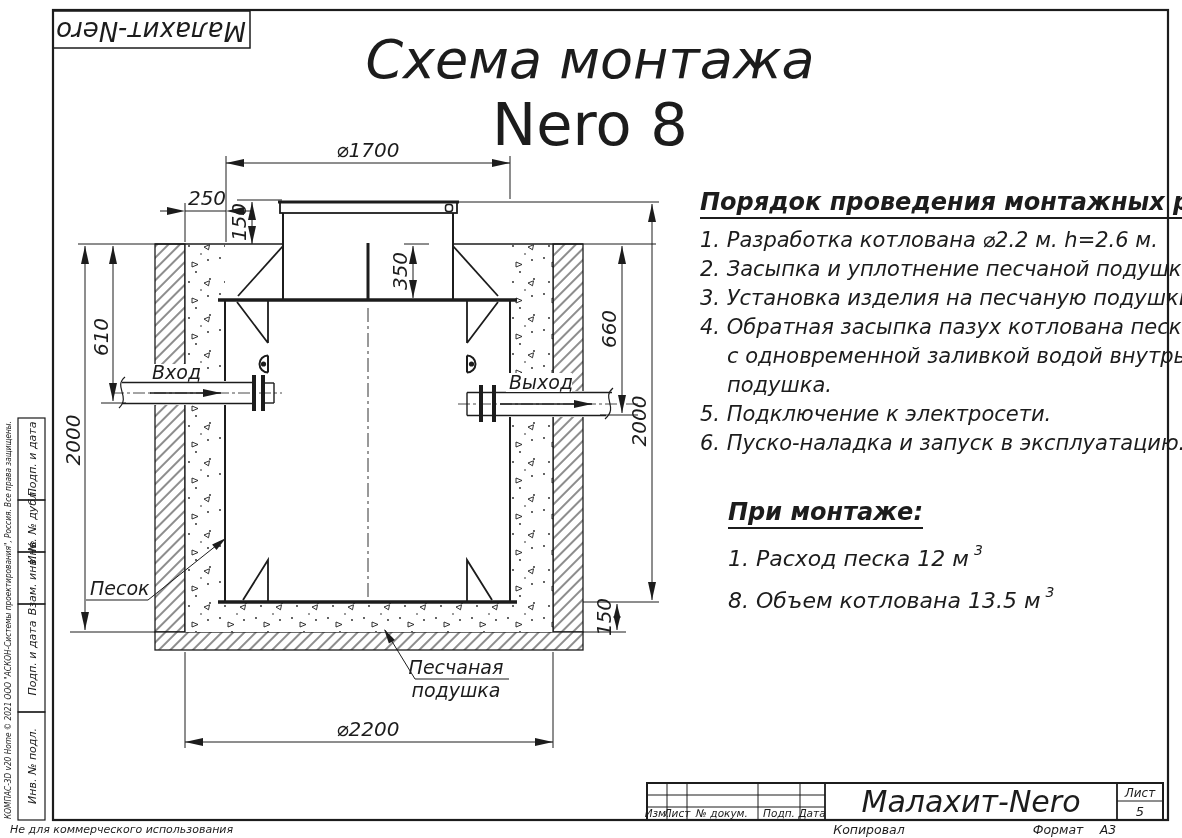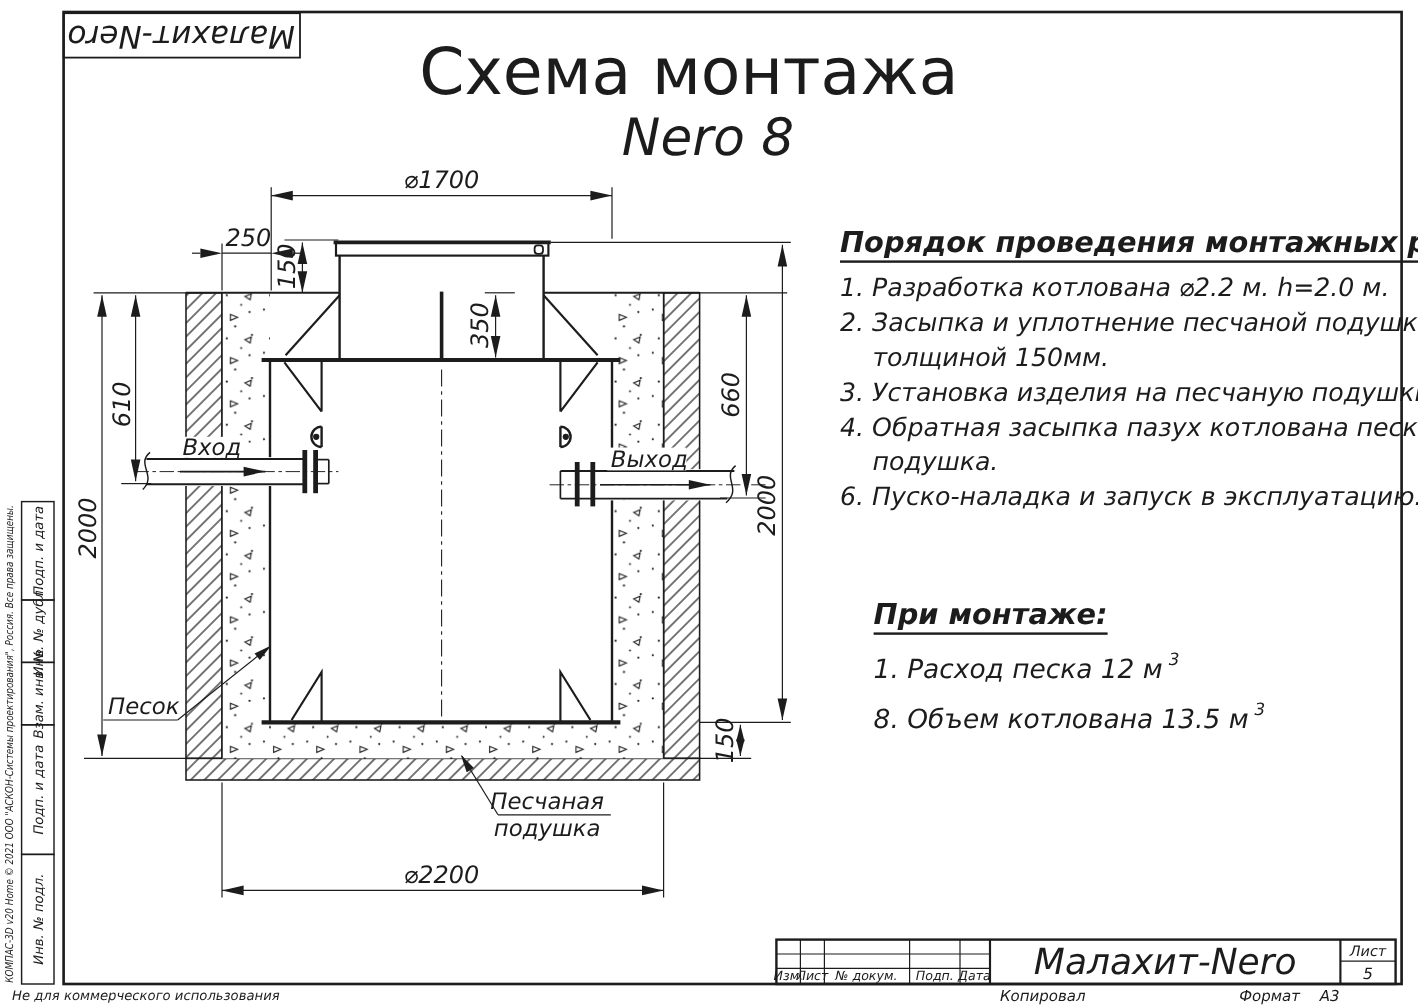--- a/index.html
+++ b/index.html
@@ -1,22 +1,22 @@
 <!DOCTYPE html>
 <html><head>
 <meta charset="utf-8">
 <style>
   html,body{margin:0;padding:0;background:#ffffff;}
   #stage{position:relative;width:1182px;height:838px;background:#fff;overflow:hidden;
          color:#1c1c1c;font-family:"DejaVu Sans",sans-serif;}
   #stage svg{position:absolute;left:0;top:0;}
   svg text{font-family:"DejaVu Sans",sans-serif;font-style:italic;fill:#1c1c1c;}
   .abs{position:absolute;}
-  .title-main{left:324px;top:28px;width:500px;text-align:center;font-size:54px;white-space:nowrap;}
-  .title-sub{left:340px;top:90px;width:500px;text-align:center;font-size:43px;font-style:italic;}
+  .title-main{left:340px;top:28px;width:500px;text-align:center;font-size:54px;font-style:italic;white-space:nowrap;}
+  .title-sub{left:340px;top:90px;width:500px;text-align:center;font-size:59px;}
   .notes{left:700px;top:188px;width:478px;font-style:italic;}
   .notes-heading{font-size:24px;font-weight:bold;display:inline-block;border-bottom:2px solid #1c1c1c;
                  padding-bottom:1px;margin-bottom:7px;white-space:nowrap;}
   .note-line{font-size:21px;line-height:29px;white-space:nowrap;}
   .note-line.cont{padding-left:27px;}
   .during{left:728px;top:498px;width:478px;font-style:italic;}
   .during-heading{font-size:24px;font-weight:bold;display:inline-block;border-bottom:2px solid #1c1c1c;
                   padding-bottom:1px;white-space:nowrap;}
   .during-line{font-size:22px;margin-top:17px;white-space:nowrap;}
   .during-line .sup{font-size:14px;position:relative;top:-11px;margin-left:5px;}
@@ -251,26 +251,27 @@
     </g>
     <polygon points="384,629 394.9,639.9 388.9,643.6" fill="#1c1c1c"></polygon>
   </g>
 </svg>
 
 <div class="abs title-main">Схема монтажа</div>
 <div class="abs title-sub">Nero 8</div>
 
 <div class="abs notes">
   <div class="notes-heading">Порядок проведения монтажных работ:</div>
-  <div class="note-line">1. Разработка котлована ⌀2.2 м. h=2.0 м.</div>
+  <div class="note-line">1. Разработка котлована ⌀2.2 м. h=2.6 м.</div>
   <div class="note-line">2. Засыпка и уплотнение песчаной подушки</div>
-  <div class="note-line cont">толщиной 150мм.</div>
   <div class="note-line">3. Установка изделия на песчаную подушки.</div>
   <div class="note-line">4. Обратная засыпка пазух котлована песком,</div>
+  <div class="note-line cont">с одновременной заливкой водой внутрь</div>
   <div class="note-line cont">подушка.</div>
+  <div class="note-line">5. Подключение к электросети.</div>
   <div class="note-line">6. Пуско-наладка и запуск в эксплуатацию.</div>
 </div>
 
 <div class="abs during">
   <div class="during-heading">При монтаже:</div>
   <div class="during-line">
     <span>1. Расход песка 12 м</span><span class="sup">3</span>
   </div>
   <div class="during-line">
     <span>8. Объем котлована 13.5 м</span><span class="sup">3</span>

